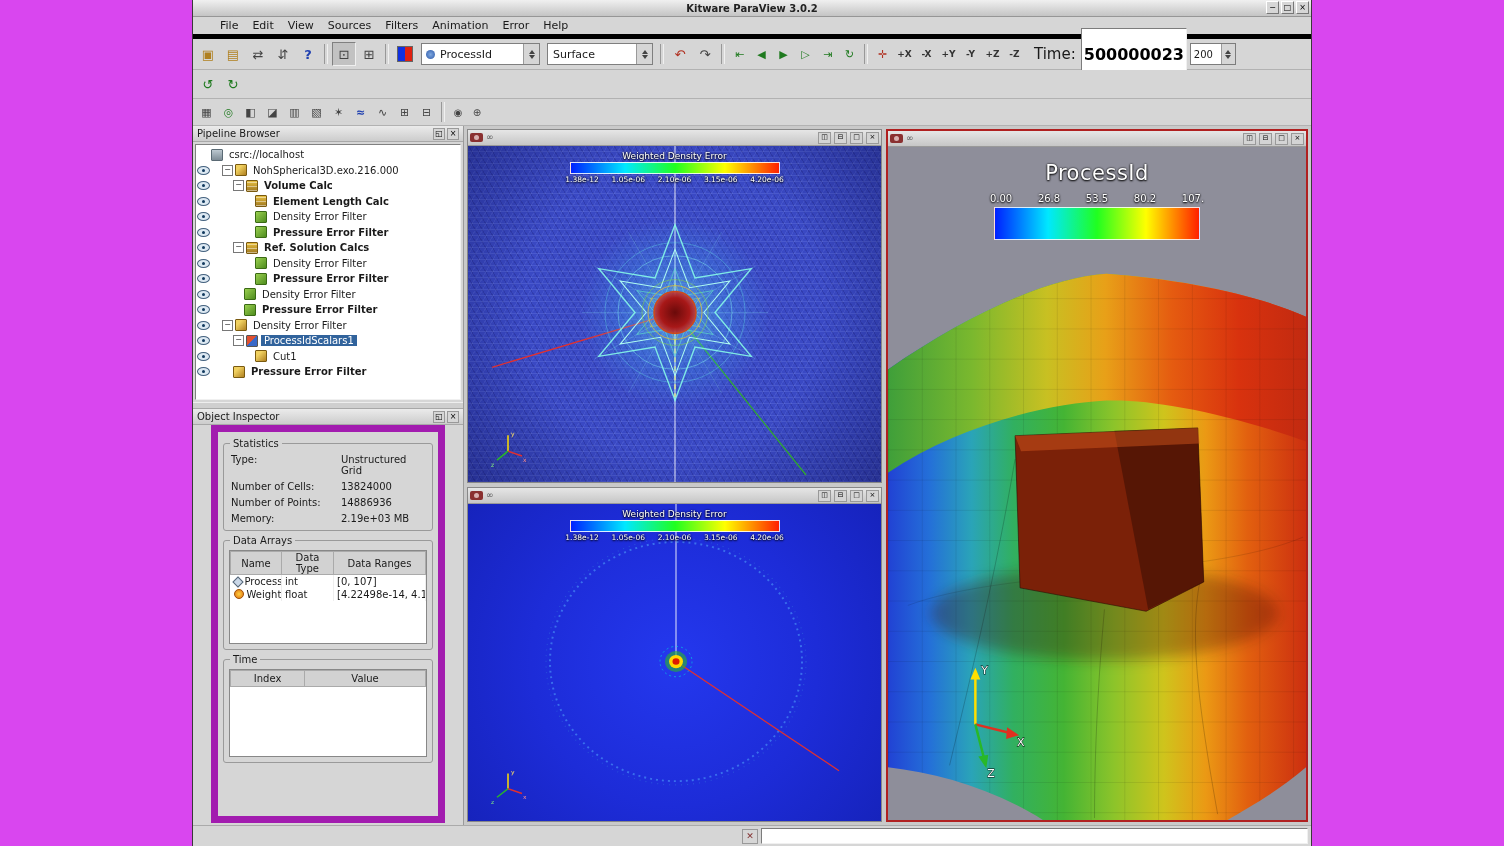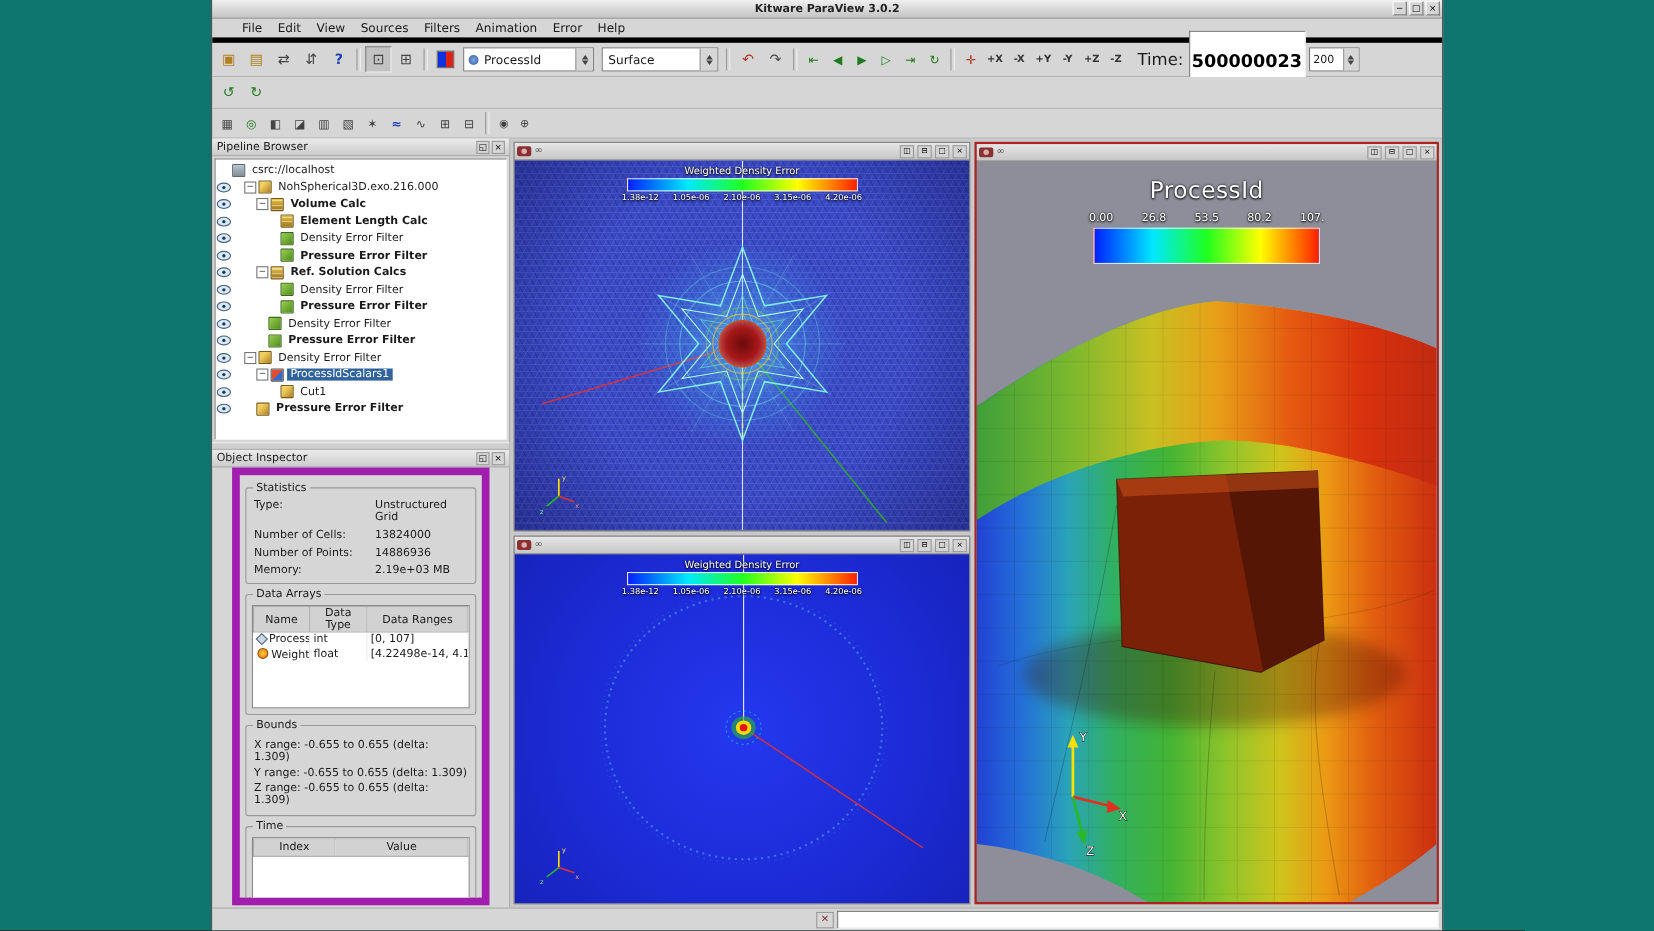--- a/index.html
+++ b/index.html
@@ -1,16 +1,16 @@
 <!DOCTYPE html>
 <html><head>
 <meta charset="utf-8">
 <style>
   html,body{margin:0;padding:0;background:#000;}
-  .stage{position:relative;width:1504px;height:846px;background:#0f766e;overflow:hidden;
+  .stage{position:relative;width:1504px;height:846px;background:#d946ef;overflow:hidden;
          font-family:"DejaVu Sans",sans-serif;color:#1a1a1a;-webkit-user-select:none;}
   .app{position:absolute;left:192px;top:0;width:1120px;height:846px;background:#d6d6d6;
        display:flex;flex-direction:column;border-left:1px solid #3a3a3a;border-right:1px solid #3a3a3a;box-sizing:border-box;}
   
   .titlebar{height:16px;background:linear-gradient(#f0f0f0,#c4c4c4);border-bottom:1px solid #969696;
             display:flex;align-items:center;justify-content:center;position:relative;font-size:10px;font-weight:bold;color:#222;flex:none;}
   .winbtns{position:absolute;right:2px;top:1px;display:flex;gap:2px;}
   .winbtn{width:13px;height:13px;font-size:8px;line-height:10px;text-align:center;background:#d6d6d6;
           border:1px solid;border-color:#fff #777 #777 #fff;padding:0;font-family:inherit;}
   
@@ -423,26 +423,20 @@
               <tr>
                 <td><span class="da-icon da-cell"></span><span>Weighted Density Error</span></td>
                 <td>float</td>
                 <td>[4.22498e-14, 4.1...</td>
               </tr>
             </tbody>
                 </table>
           </div>
         </div>
         <div class="group">
-          <span class="gtitle">Bounds</span>
-          <div class="boundrow">X range: -0.655 to 0.655 (delta: 1.309)</div>
-          <div class="boundrow">Y range: -0.655 to 0.655 (delta: 1.309)</div>
-          <div class="boundrow">Z range: -0.655 to 0.655 (delta: 1.309)</div>
-        </div>
-        <div class="group">
           <span class="gtitle">Time</span>
           <div class="ttwrap">
             <table class="datable">
               <colgroup>
                     <col style="width:38%">
                     <col>
                   </colgroup>
               <tbody>
                     <tr>
                 <th>Index</th>

